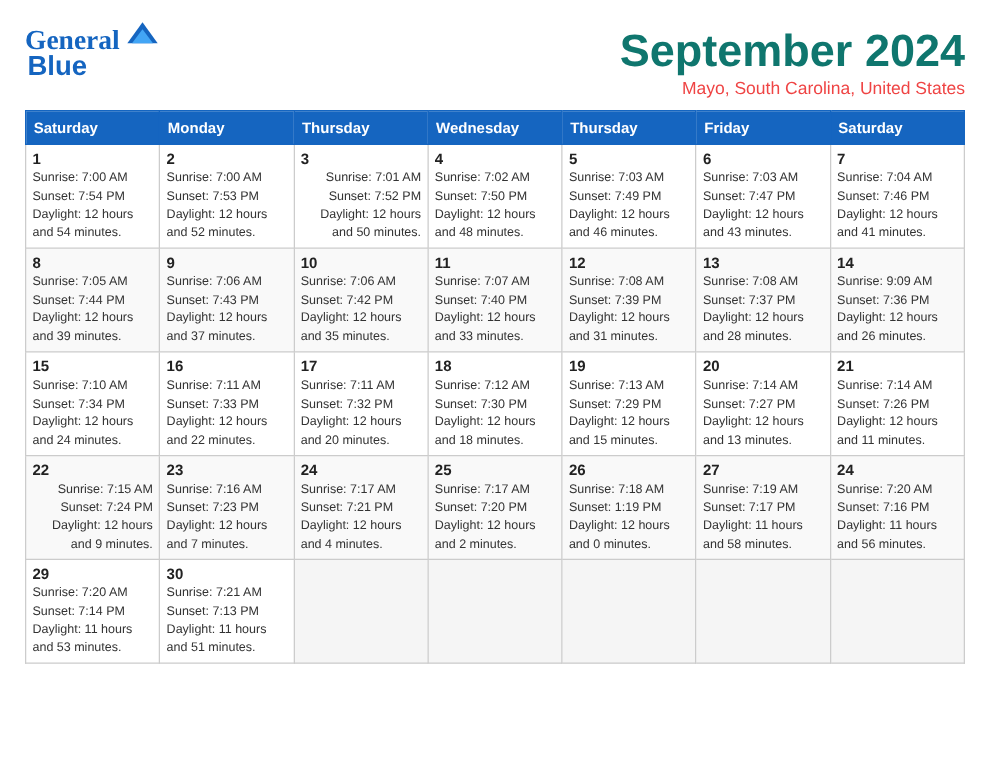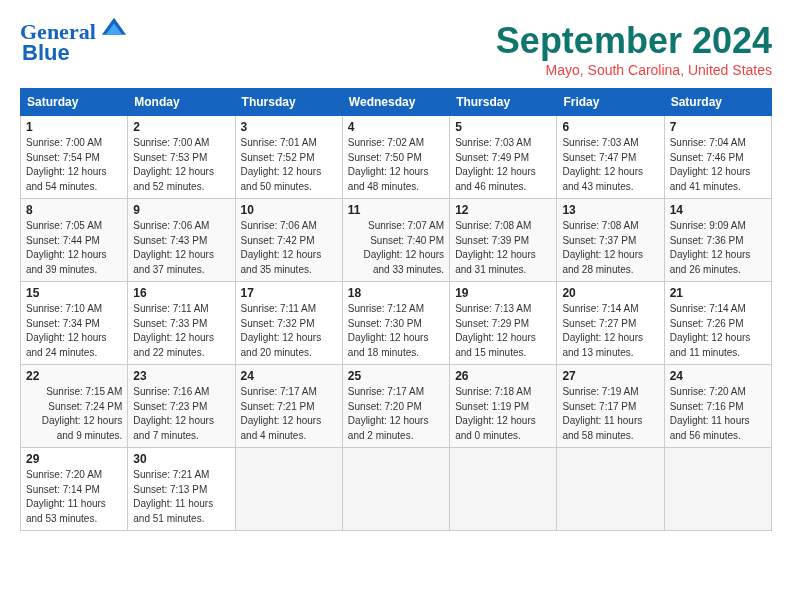--- a/index.html
+++ b/index.html
@@ -138,21 +138,21 @@
         </td>
         <td>
           <span class="day-num">2</span>
           <div class="day-info" style="white-space: pre-line;">Sunrise: 7:00 AM
 Sunset: 7:53 PM
 Daylight: 12 hours
 and 52 minutes.</div>
         </td>
         <td>
           <span class="day-num">3</span>
-          <div class="day-info" style="white-space: pre-line;">Sunrise: 7:01 AM
+          <div class="day-info" style="white-space: pre-line; text-align: right;">Sunrise: 7:01 AM
 Sunset: 7:52 PM
 Daylight: 12 hours
 and 50 minutes.</div>
         </td>
         <td>
           <span class="day-num">4</span>
           <div class="day-info" style="white-space: pre-line;">Sunrise: 7:02 AM
 Sunset: 7:50 PM
 Daylight: 12 hours
 and 48 minutes.</div>
@@ -196,21 +196,21 @@
         </td>
         <td>
           <span class="day-num">10</span>
           <div class="day-info" style="white-space: pre-line;">Sunrise: 7:06 AM
 Sunset: 7:42 PM
 Daylight: 12 hours
 and 35 minutes.</div>
         </td>
         <td>
           <span class="day-num">11</span>
-          <div class="day-info" style="white-space: pre-line; text-align: right;">Sunrise: 7:07 AM
+          <div class="day-info" style="white-space: pre-line;">Sunrise: 7:07 AM
 Sunset: 7:40 PM
 Daylight: 12 hours
 and 33 minutes.</div>
         </td>
         <td>
           <span class="day-num">12</span>
           <div class="day-info" style="white-space: pre-line;">Sunrise: 7:08 AM
 Sunset: 7:39 PM
 Daylight: 12 hours
 and 31 minutes.</div>

